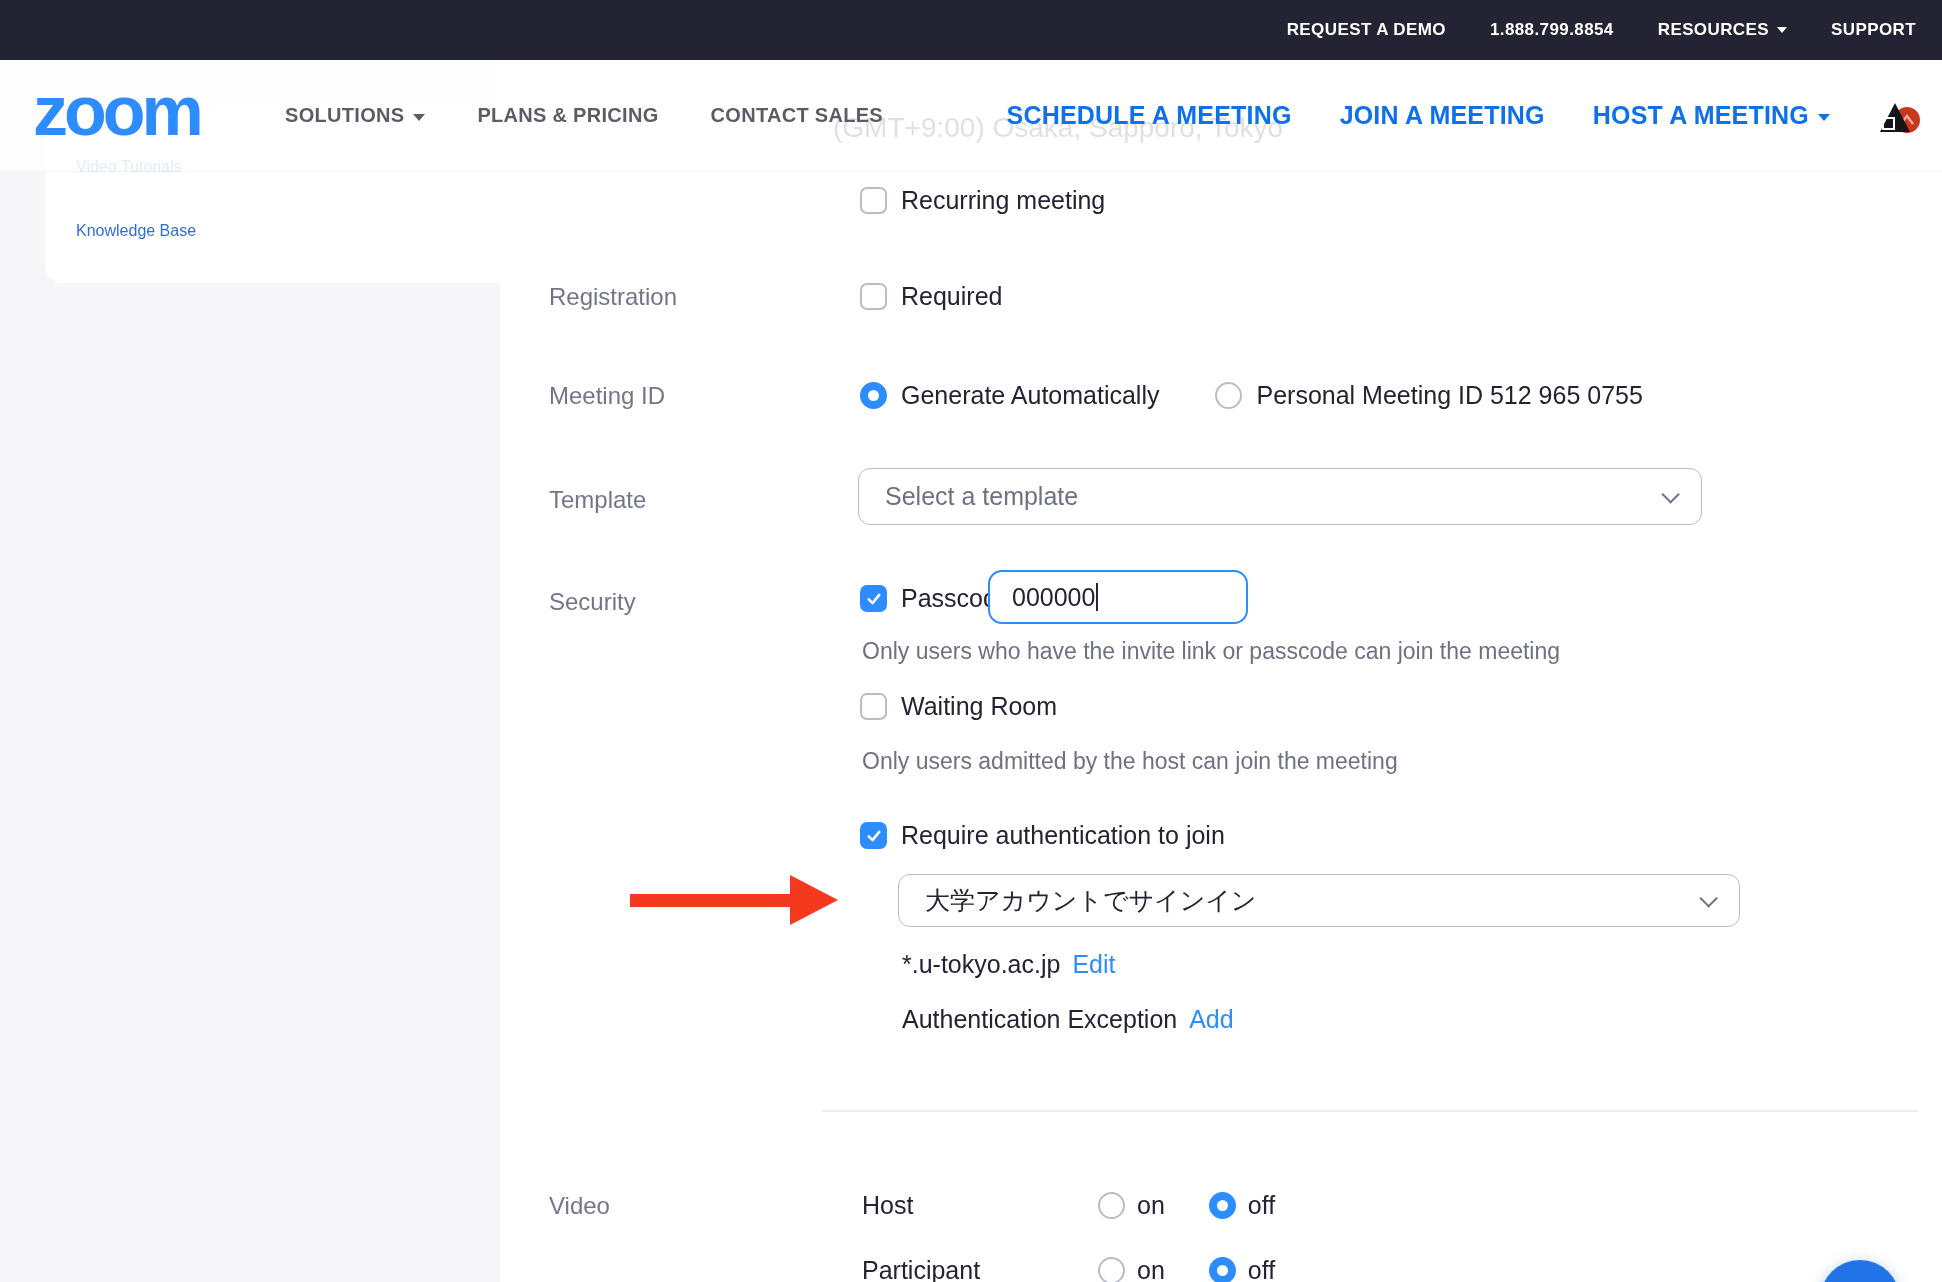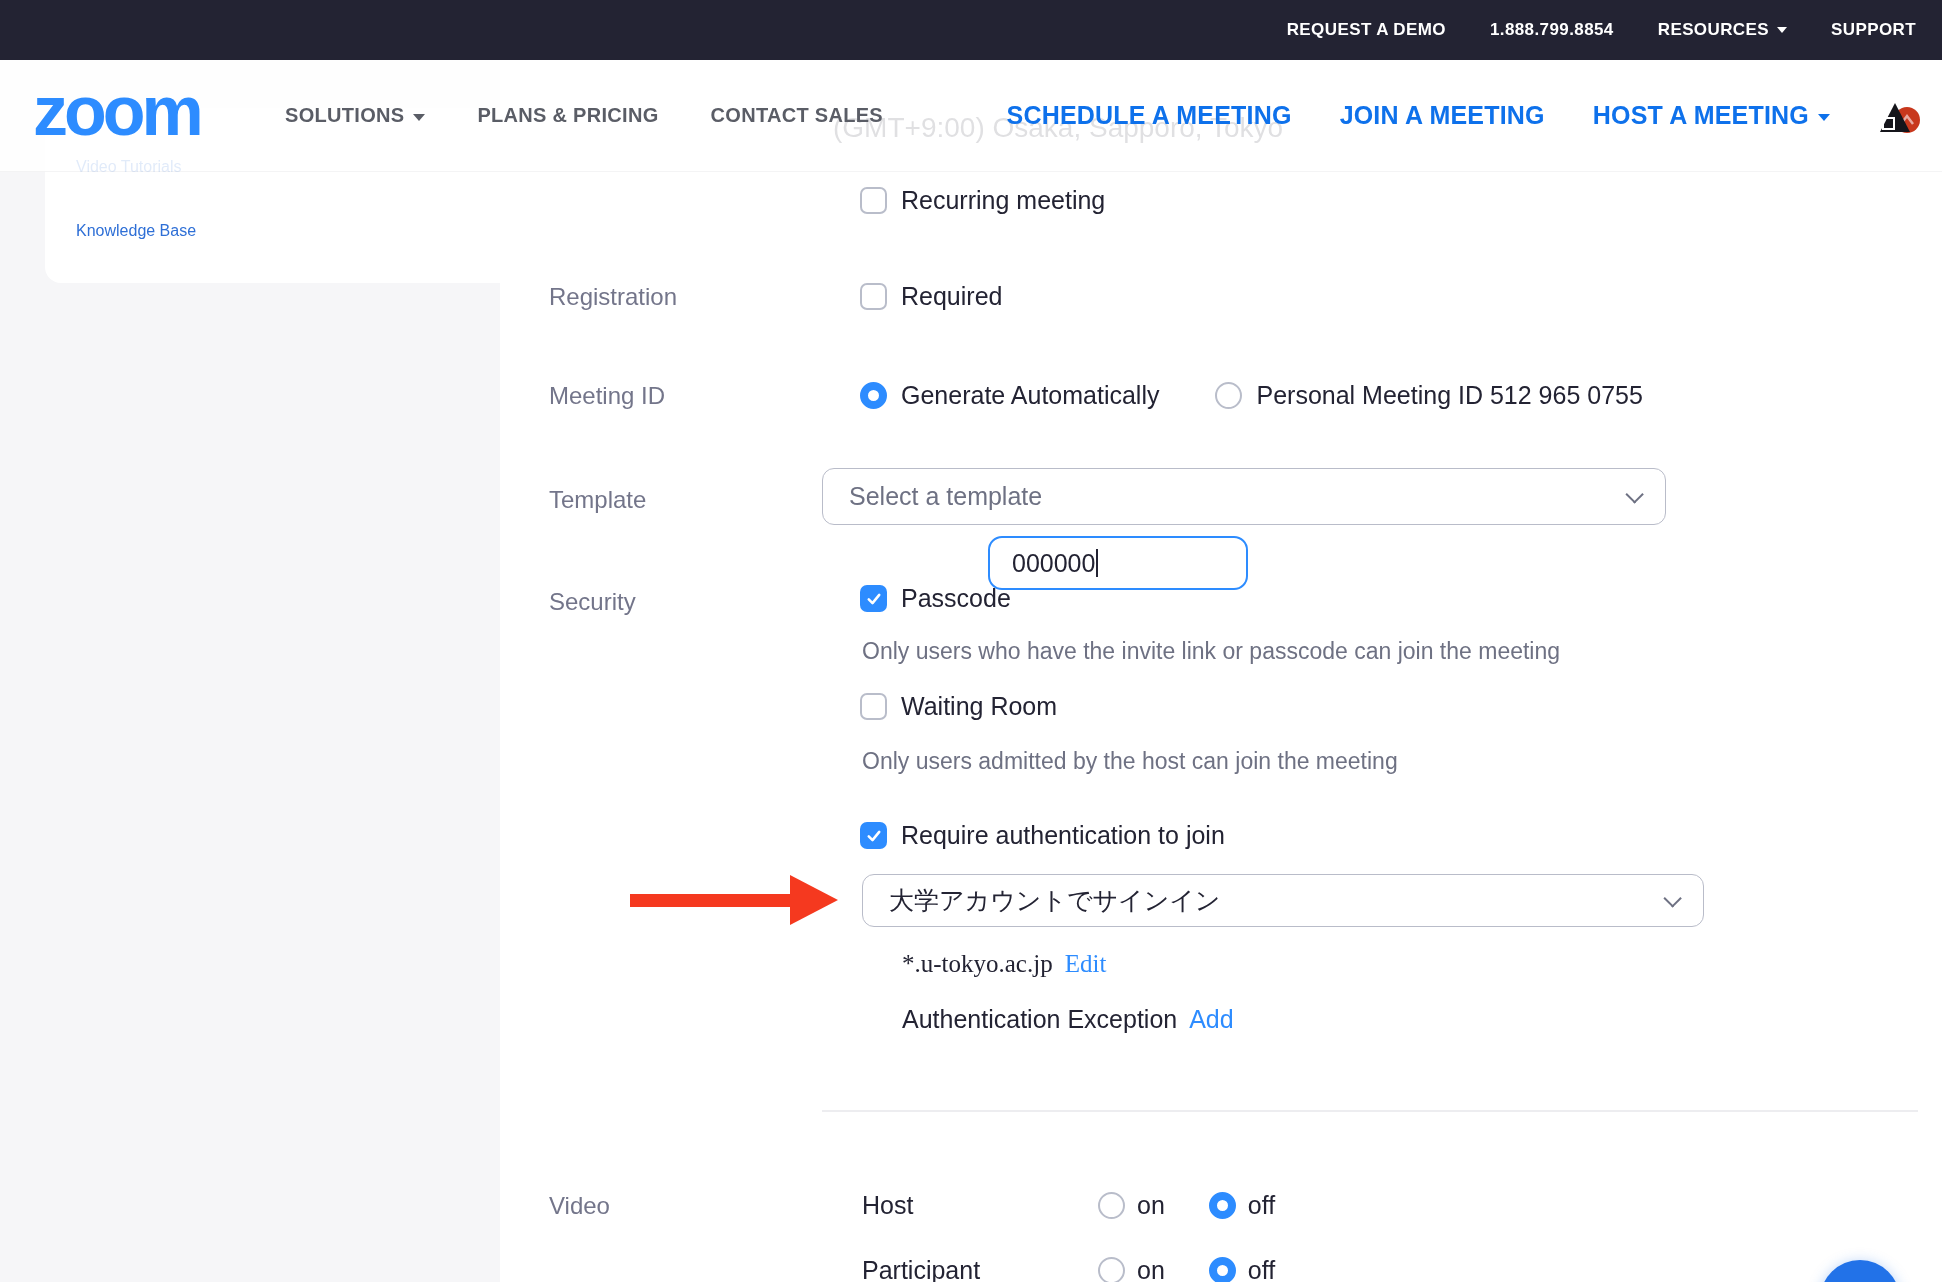--- a/index.html
+++ b/index.html
@@ -36,25 +36,25 @@
   
   .flabel{position:absolute;left:549px;font-size:24px;color:#73758a;}
   .row{position:absolute;display:flex;align-items:center;gap:14px;font-size:25px;color:#232333;margin-left:40px;}
   .helper{position:absolute;left:862px;font-size:23px;color:#6e7183;}
   .cb{width:27px;height:27px;box-sizing:border-box;border:2px solid #b9bdca;border-radius:7px;background:#ffffff;cursor:pointer;flex:0 0 auto;}
   .cb-checked{width:27px;height:27px;box-sizing:border-box;border-radius:7px;background:#2d8cff;cursor:pointer;flex:0 0 auto;display:flex;align-items:center;justify-content:center;}
   .radio{width:27px;height:27px;box-sizing:border-box;border:2px solid #b9bdca;border-radius:50%;background:#fff;cursor:pointer;flex:0 0 auto;}
   .radio-sel{width:27px;height:27px;box-sizing:border-box;border:8px solid #2d8cff;border-radius:50%;background:#fff;cursor:pointer;flex:0 0 auto;}
   .select{
     position:absolute;box-sizing:border-box;border:1px solid #b9bcc9;border-radius:12px;background:#fff;
-    display:flex;align-items:center;justify-content:space-between;padding:0 26px;font-size:25px;cursor:pointer;
+    display:flex;align-items:center;justify-content:space-between;padding:0 26px;font-size:25px;cursor:pointer;margin-left:36px;
   }
   .chevron{width:11px;height:11px;border-right:2px solid #6e7183;border-bottom:2px solid #6e7183;transform:rotate(45deg) translateY(-3px);flex:0 0 auto;}
   .passcode-box{
-    position:absolute;left:988px;top:536px;width:260px;height:54px;box-sizing:border-box;
+    position:absolute;left:988px;top:570px;width:260px;height:54px;box-sizing:border-box;
     border:2px solid #2d8cff;border-radius:14px;background:#fff;display:flex;align-items:center;padding:5px 22px;font-size:25px;cursor:text;
   }
   .text-caret{display:inline-block;width:2px;height:28px;background:#232333;margin-left:1px;}
   .link{color:#2d8cff;cursor:pointer;}
   .divider{position:absolute;left:822px;top:1110px;width:1096px;height:2px;background:#ededf0;}
   .fab{position:absolute;left:1820px;top:1260px;width:80px;height:80px;border-radius:50%;background:#2272e8;box-shadow:0 2px 14px rgba(34,114,232,0.35);cursor:pointer;}
   .arrow-wrap{position:absolute;left:630px;top:872px;width:210px;height:56px;}
   .vid-label-w{display:inline-block;width:224px;}
   .gap-lg{margin-left:42px;}
 </style>
@@ -131,21 +131,21 @@
       <rect x="0" y="22" width="164" height="13" fill="#f5391f"></rect>
       <polygon points="160,3 160,53 208,28" fill="#f5391f"></polygon>
     </svg>
   </div>
 
   <div class="select" style="left:862px;top:874px;width:842px;height:53px;">
     <span>大学アカウントでサインイン</span>
     <span class="chevron"></span>
   </div>
 
-  <div class="row" style="left:862px;top:950px;gap:12px;font-family:Liberation Serif, serif;">
+  <div class="row" style="left:862px;top:950px;gap:12px;">
     <span>*.u-tokyo.ac.jp</span>
     <span class="link">Edit</span>
   </div>
 
   <div class="row" style="left:862px;top:1005px;gap:12px;">
     <span>Authentication Exception</span>
     <span class="link">Add</span>
   </div>
 
   <div class="divider"></div>

